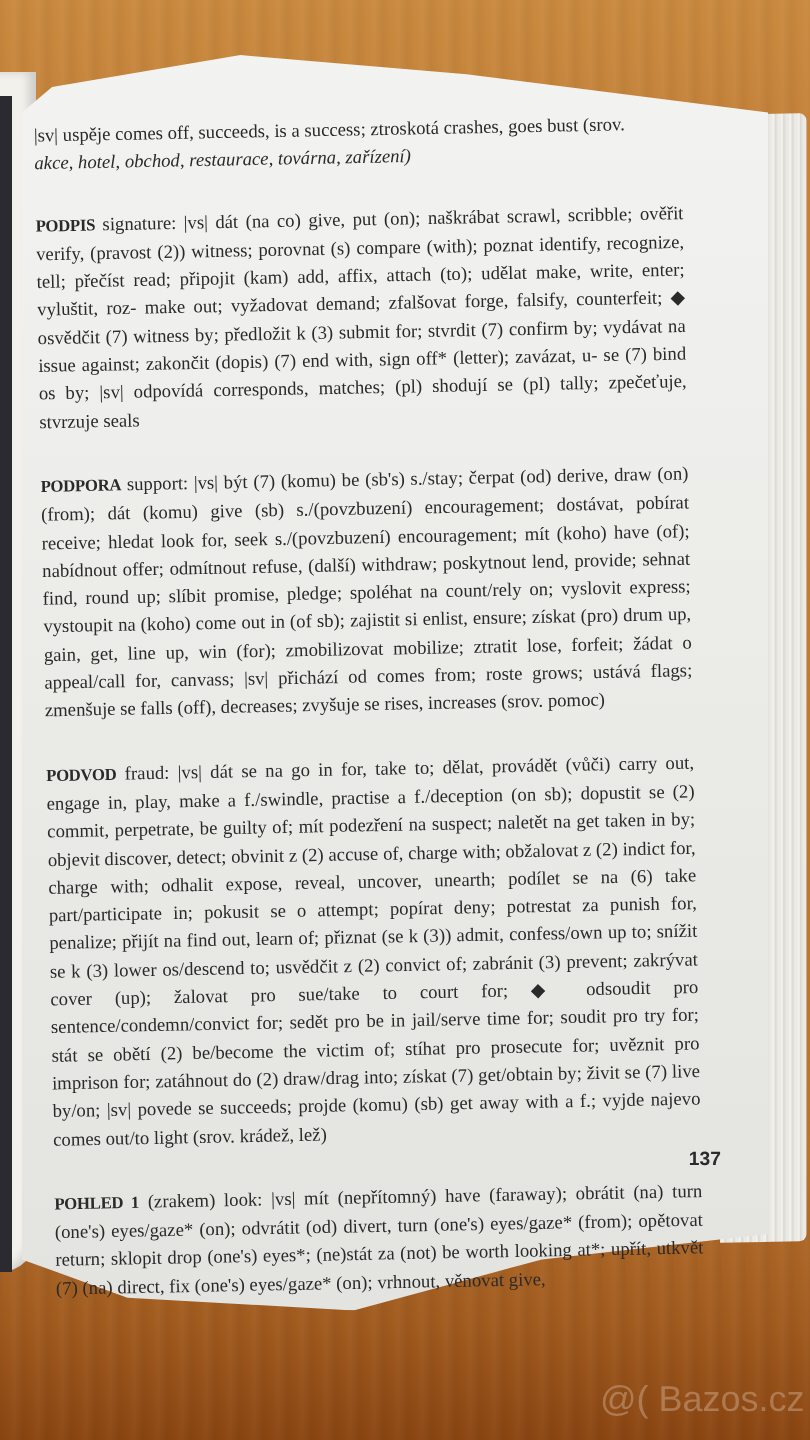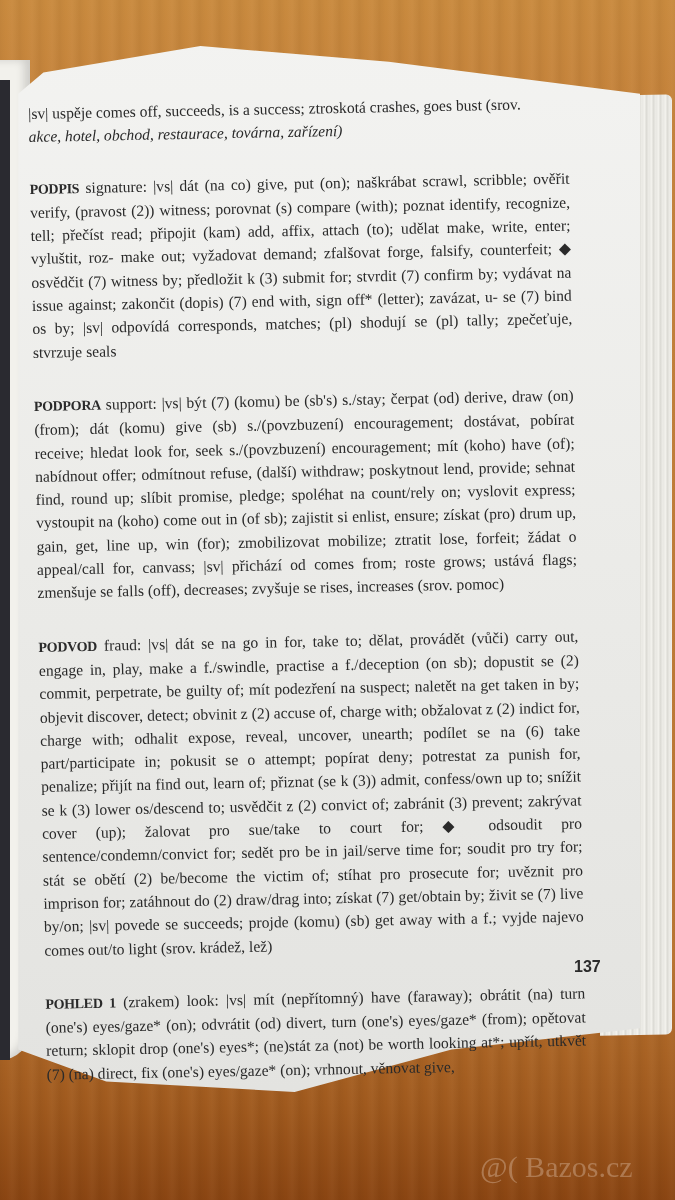--- a/index.html
+++ b/index.html
@@ -39,22 +39,22 @@
       color:#2a2a2a; font-size:15.6px; line-height:23.3px;
       transform: rotate(-1.1deg); transform-origin: 0 0;
     }
     .entry { margin-bottom:30px; text-align:justify; }
     .hw { font-weight:bold; font-size:14px; letter-spacing:-0.3px; }
     .pagenum {
       position:absolute; left:542px; top:958px;
       font-family:"Liberation Sans", sans-serif; font-weight:bold; font-size:16px; color:#2b2b2b;margin-left:32px;
     }
     .watermark {
-      position:absolute; left:480px; top:1150px;
-      font-family:Liberation Serif, serif; font-size:30px; color:rgba(200,160,130,0.55);
+      position:absolute; left:500px; top:1150px;
+      font-family:Liberation Sans, sans-serif; font-size:30px; color:rgba(200,160,130,0.55);
       letter-spacing:0px;
     }
   </style>
 </head>
 <body>
 
 <div class="wood-grain"></div>
 <div class="left-page"></div>
 <div class="spine"></div>
 <div class="page-stack"></div>

